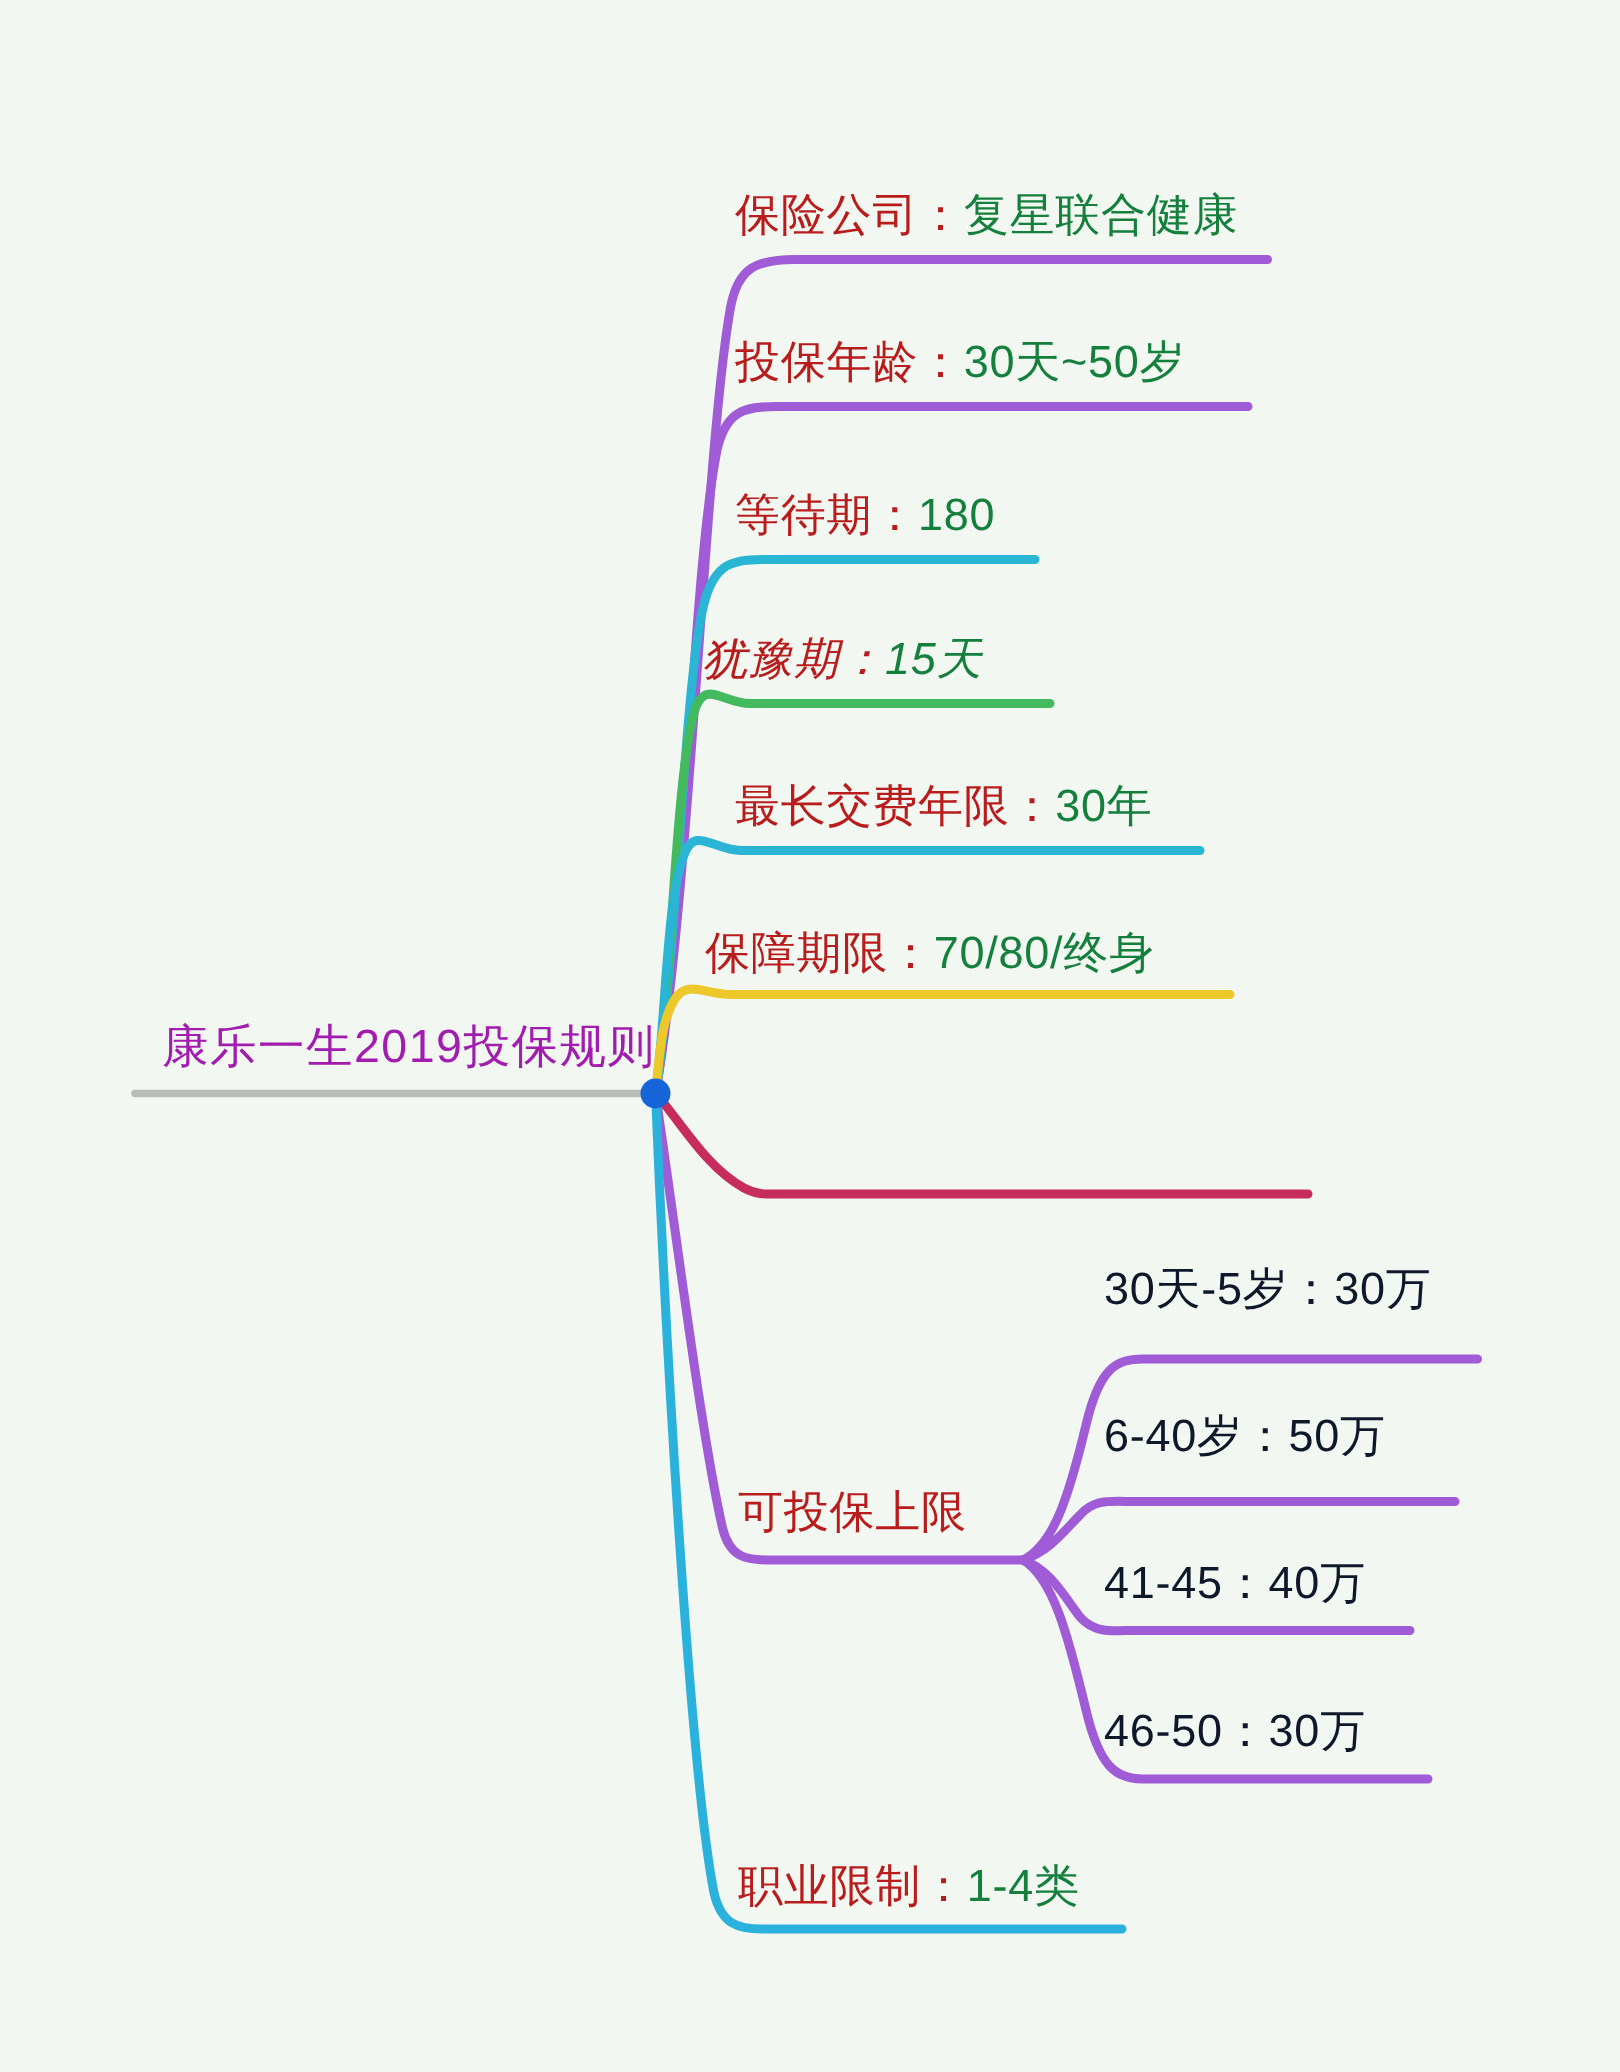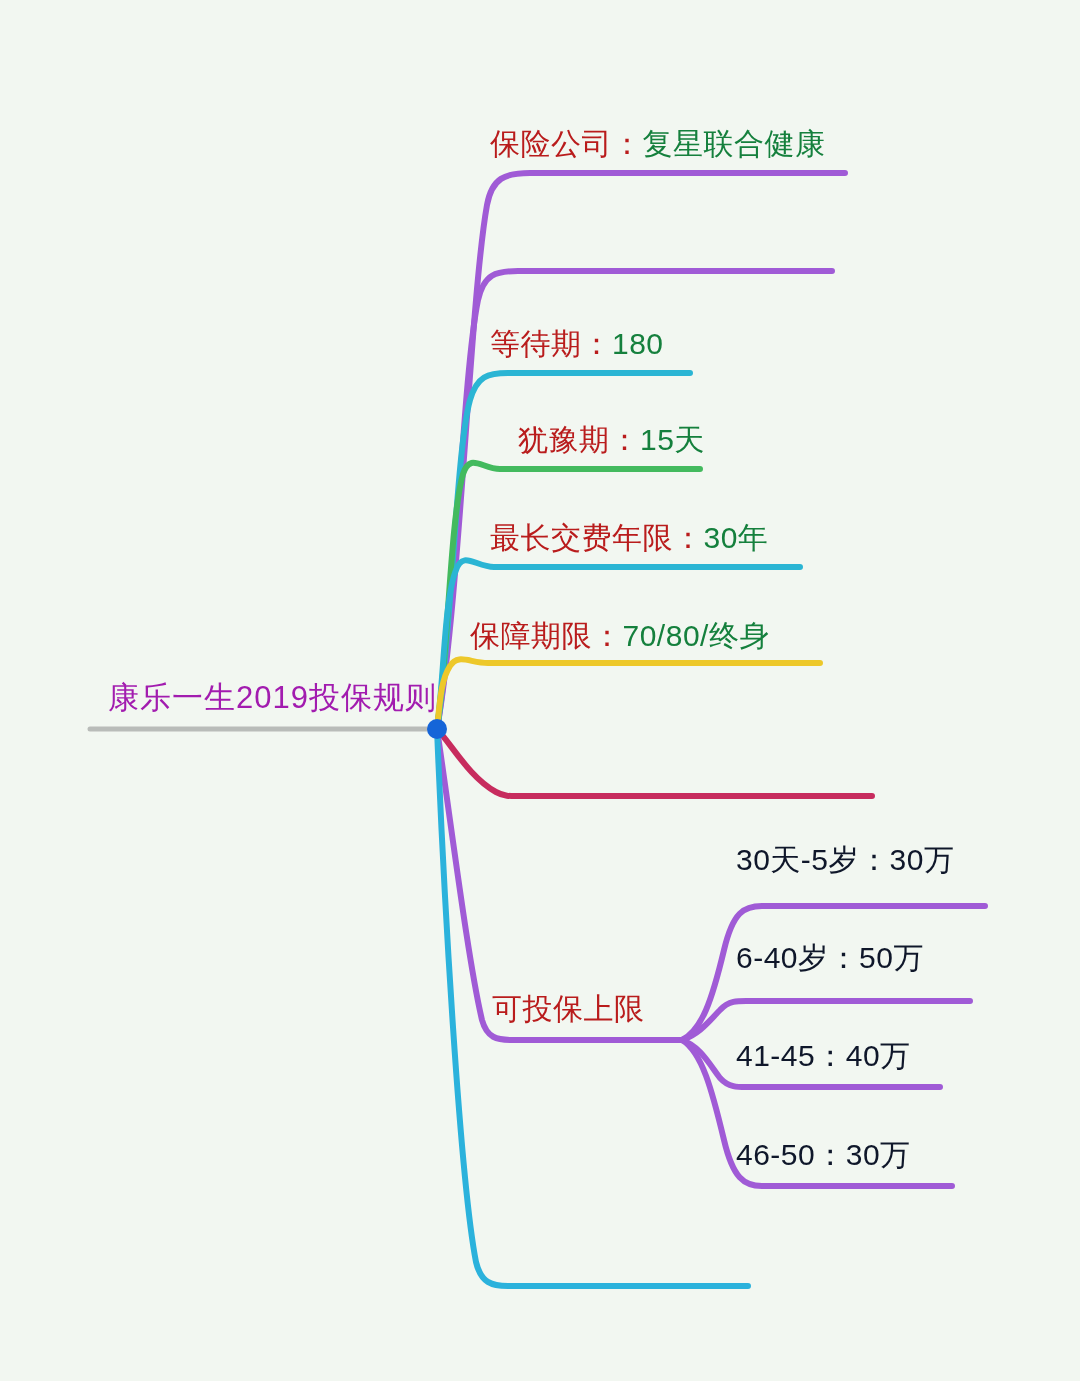--- a/index.html
+++ b/index.html
@@ -91,42 +91,48 @@
   </svg>
 
   <div class="node root-node" style="left:108px; top:680px;">
     <span>康乐一生2019投保规则</span>
   </div>
 
   <div class="node branch-node" style="left:490px; top:126px;">
     <span class="lbl">保险公司：</span><span class="val">复星联合健康</span>
   </div>
 
+  <div class="node branch-node" style="left:490px; top:224px;">
+    <span class="lbl">投保年龄：</span><span class="val">30天~50岁</span>
+  </div>
 
   <div class="node branch-node" style="left:490px; top:326px;">
     <span class="lbl">等待期：</span><span class="val">180</span>
   </div>
 
-  <div class="node branch-node" style="left:518px; top:422px;">
+  <div class="node branch-node" style="left:468px; top:422px;font-style:italic;">
     <span class="lbl">犹豫期：</span><span class="val">15天</span>
   </div>
 
   <div class="node branch-node" style="left:490px; top:520px;">
     <span class="lbl">最长交费年限：</span><span class="val">30年</span>
   </div>
 
   <div class="node branch-node" style="left:470px; top:618px;">
     <span class="lbl">保障期限：</span><span class="val">70/80/终身</span>
   </div>
 
 
   <div class="node branch-node" style="left:492px; top:991px;">
     <span class="lbl">可投保上限</span>
   </div>
 
+  <div class="node branch-node" style="left:492px; top:1240px;">
+    <span class="lbl">职业限制：</span><span class="val">1-4类</span>
+  </div>
 
   <div class="node sub-node" style="left:736px; top:842px;">
     <span>30天-5岁：30万</span>
   </div>
 
   <div class="node sub-node" style="left:736px; top:940px;">
     <span>6-40岁：50万</span>
   </div>
 
   <div class="node sub-node" style="left:736px; top:1038px;">

